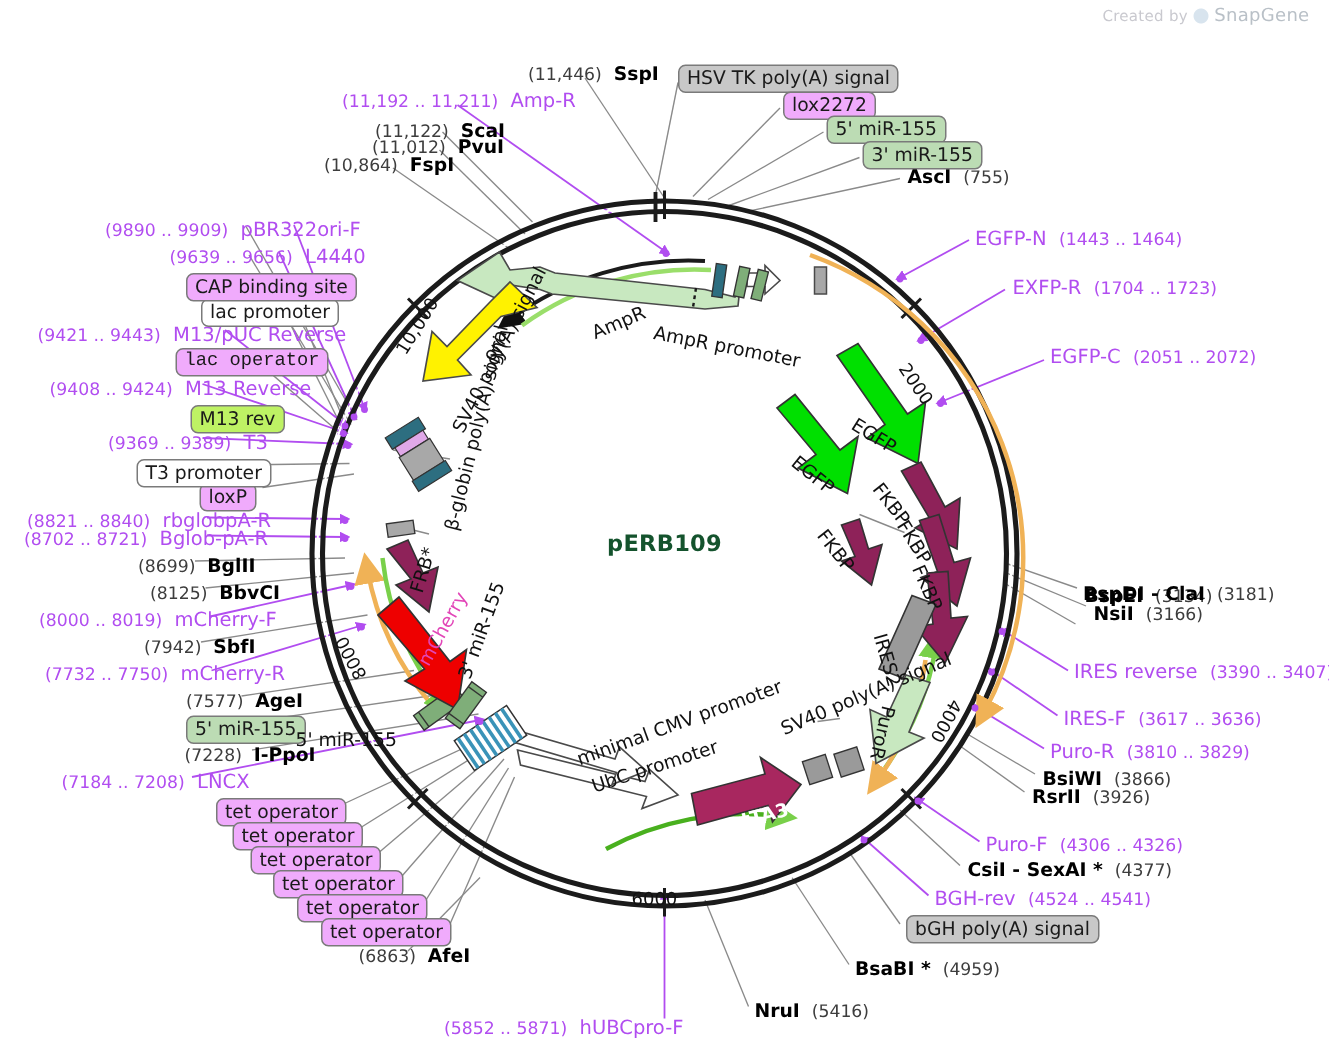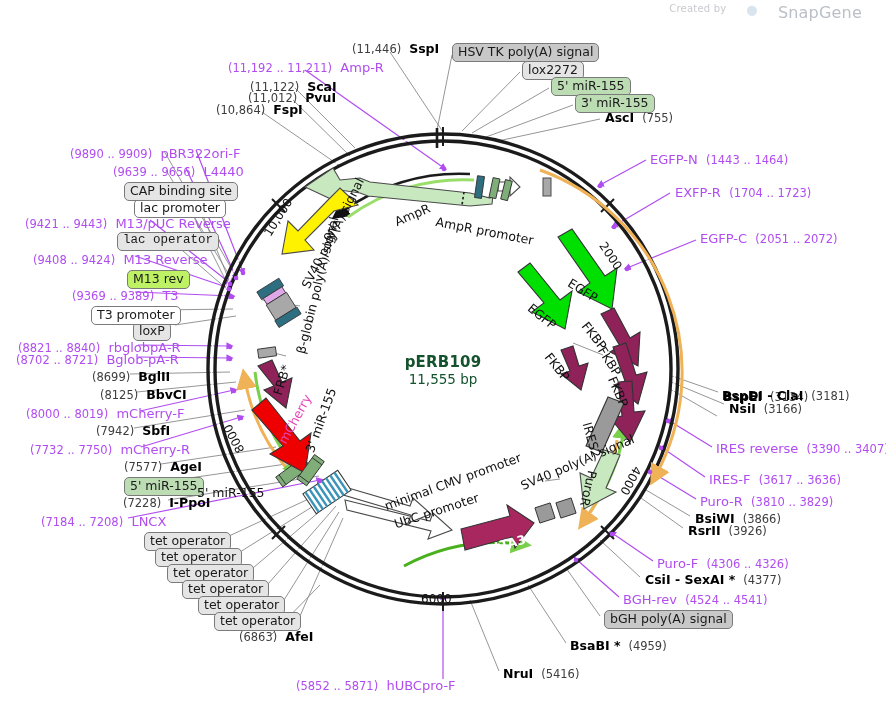--- a/index.html
+++ b/index.html
@@ -1,36 +1,36 @@
 <!DOCTYPE html>
 <html><head>
 <meta charset="utf-8">
 <style>
   html,body{margin:0;padding:0;background:#ffffff;}
   body{width:886px;height:702px;position:relative;overflow:hidden;
        font-family:"DejaVu Sans","Liberation Sans",sans-serif;}
   #stage{position:absolute;left:0;top:0;width:886px;height:702px;}
   svg#map{position:absolute;left:0;top:0;width:886px;height:702px;}
 
-  .wm{position:absolute;right:24px;top:3px;font-size:10px;color:#c9c9cf;
-      letter-spacing:.2px;display:flex;align-items:flex-start;gap:20px;}
-  .wm .sg{color:#b9c0c7;font-size:16px;}
+  .wm{position:absolute;right:13px;top:3px;font-size:10px;color:#c9c9cf;
+      letter-spacing:.2px;display:flex;align-items:flex-end;gap:3px;}
+  .wm .sg{color:#b9c0c7;font-size:12px;}
   .wm .drop{color:#d8e4ee;font-size:13px;line-height:1;}
 
   
   .lbl{position:absolute;white-space:nowrap;font-size:12.5px;line-height:1;}
   .enz{color:#000;font-weight:bold;}
   .pos{color:#3d3d3d;font-weight:normal;font-size:11.5px;text-align:center;}
   .prim{color:#b14df0;font-size:13px;}
   .prim .pos{color:#b14df0;font-size:11.5px;}
   .boxlbl{position:absolute;white-space:nowrap;font-size:12.5px;
           border:1px solid #7a7a7a;border-radius:5px;padding:1px 5px 2px 5px;
           color:#1a1a1a;background:#ffffff;line-height:1.1;}
   .bx-gray{background:#c8c8c8;}
-  .bx-teal{background:#e5e5e5;}
+  .bx-teal{background:#f0abfc;}
   .bx-green{background:#bcdcb4;}
   .bx-pink{background:#bef264;}
   .bx-white{background:#ffffff;}
   .title{position:absolute;text-align:center;color:#14532d;}
   .title .nm{font-size:15px;font-weight:bold;letter-spacing:.2px;}
   .title .bp{font-size:13.5px;}
 </style>
 </head>
 <body>
 
@@ -255,21 +255,20 @@
   </svg>
 
   <div class="wm">
     <span>Created by</span>
     <span class="drop">●</span>
     <span class="sg">SnapGene</span>
   </div>
 
   <div class="title" style="left:343px;top:353px;width:200px;">
     <div class="nm">pERB109</div>
-    <div class="bp">11,555 bp</div>
   </div>
 
   <div id="dyn">
       <div class="lbl" style="left: 352px; top: 43px;"><span class="pos">(11,446)</span>&nbsp;&nbsp;<span class="enz">SspI</span></div>
       <div class="lbl prim" style="left: 228px; top: 61px;"><span class="pos">(11,192 .. 11,211)</span>&nbsp;&nbsp;<span>Amp-R</span></div>
       <div class="lbl" style="left: 250px; top: 81px;"><span class="pos">(11,122)</span>&nbsp;&nbsp;<span class="enz">ScaI</span></div>
       <div class="lbl" style="left: 248px; top: 92px;"><span class="pos">(11,012)</span>&nbsp;&nbsp;<span class="enz">PvuI</span></div>
       <div class="lbl" style="left: 216px; top: 104px;"><span class="pos">(10,864)</span>&nbsp;&nbsp;<span class="enz">FspI</span></div>
       <div class="boxlbl bx-gray" style="left: 452px; top: 43px;"><span>HSV TK poly(A) signal</span></div>
       <div class="boxlbl bx-teal" style="left: 522px; top: 61px;"><span>lox2272</span></div>

